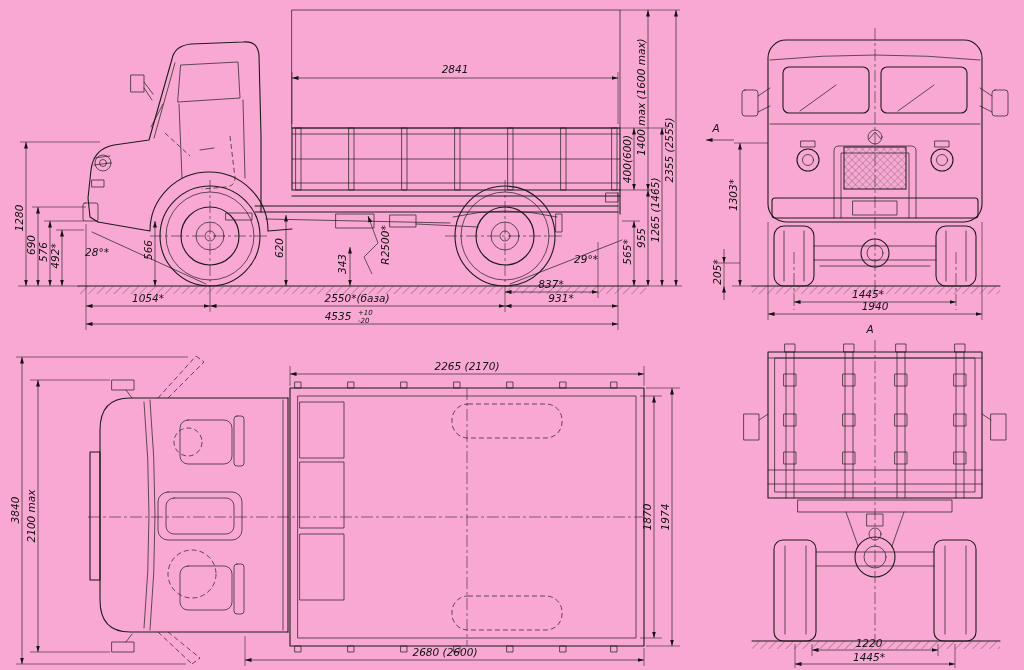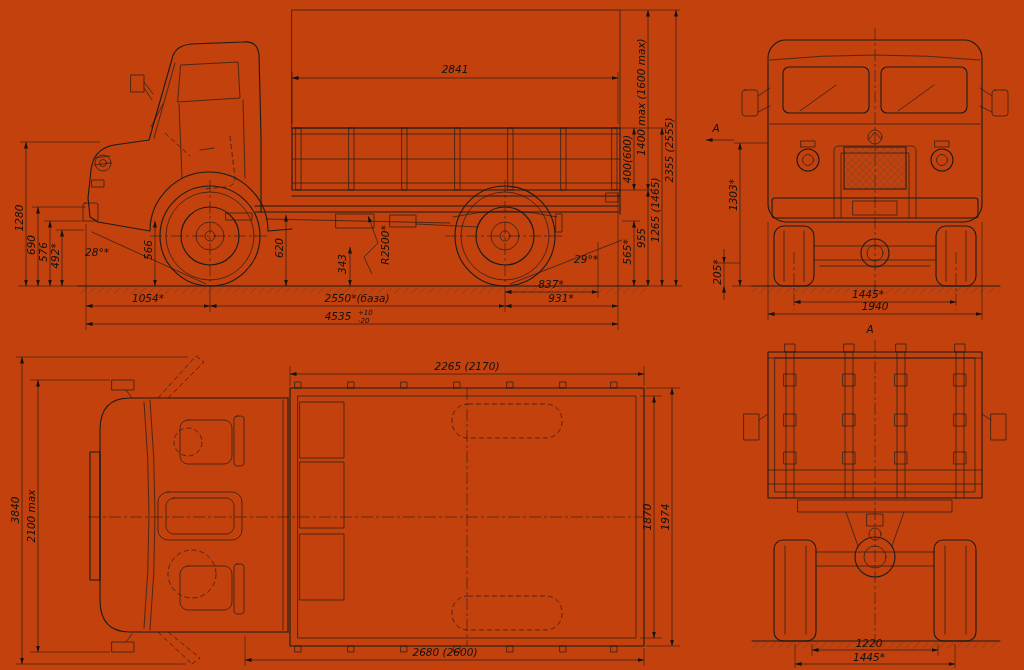--- a/index.html
+++ b/index.html
@@ -1,16 +1,16 @@
 <!DOCTYPE html>
 <html><head>
 <meta charset="utf-8">
 <style>
   html,body { margin:0; padding:0; background:#e8e8e8; }
-  #sheet { width:1024px; height:670px; background:#c2410c; position:relative; overflow:hidden; }
+  #sheet { width:1024px; height:670px; background:#f9a8d4; position:relative; overflow:hidden; }
   svg { display:block; }
   .ln   { fill:none; stroke:#1c1c1c; stroke-width:1.1; stroke-linecap:round; stroke-linejoin:round; }
   .ln2  { fill:none; stroke:#1c1c1c; stroke-width:0.7; stroke-linecap:round; stroke-linejoin:round; }
   .dim  { fill:none; stroke:#1c1c1c; stroke-width:0.65; }
   .ext  { fill:none; stroke:#1c1c1c; stroke-width:0.55; }
   .cl   { fill:none; stroke:#1c1c1c; stroke-width:0.55; stroke-dasharray:12 3 3 3; }
   .dash { fill:none; stroke:#1c1c1c; stroke-width:0.7; stroke-dasharray:5 3; }
   .mesh { fill:url(#mesh); stroke:#1c1c1c; stroke-width:1; }
   text.lbl { font-family:"DejaVu Sans", sans-serif; font-style:italic; font-size:10.5px; fill:#111; text-anchor:middle; }
   text.lbl-sm { font-size:7px; }

